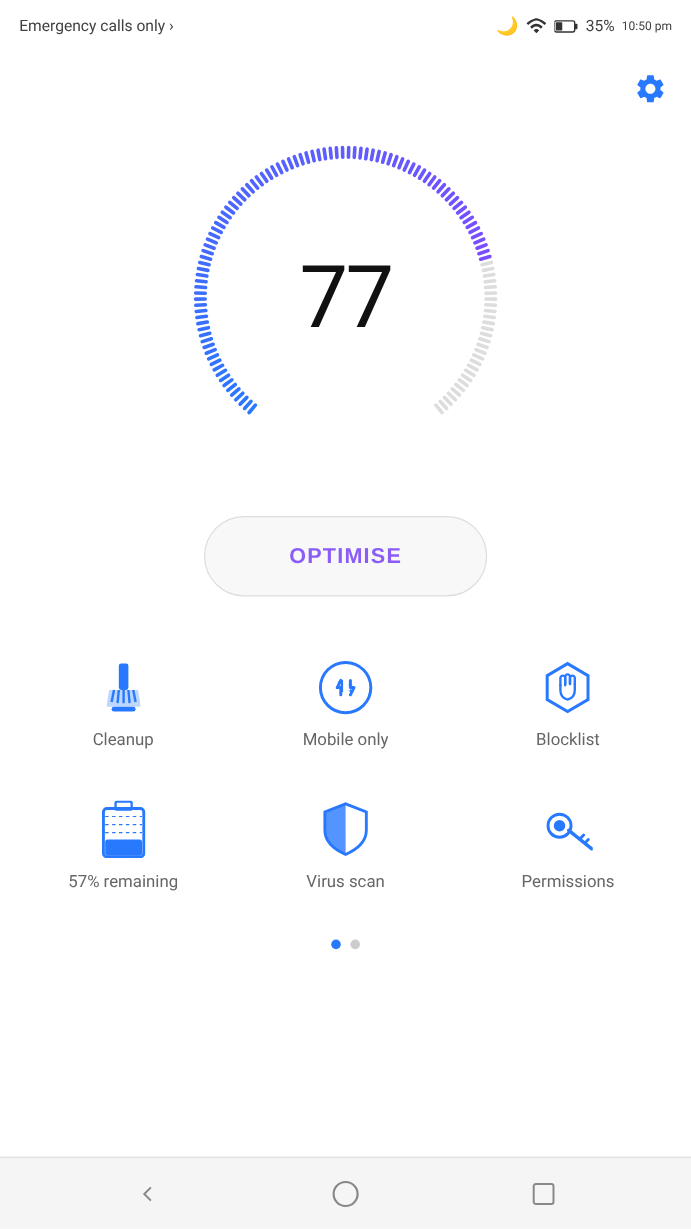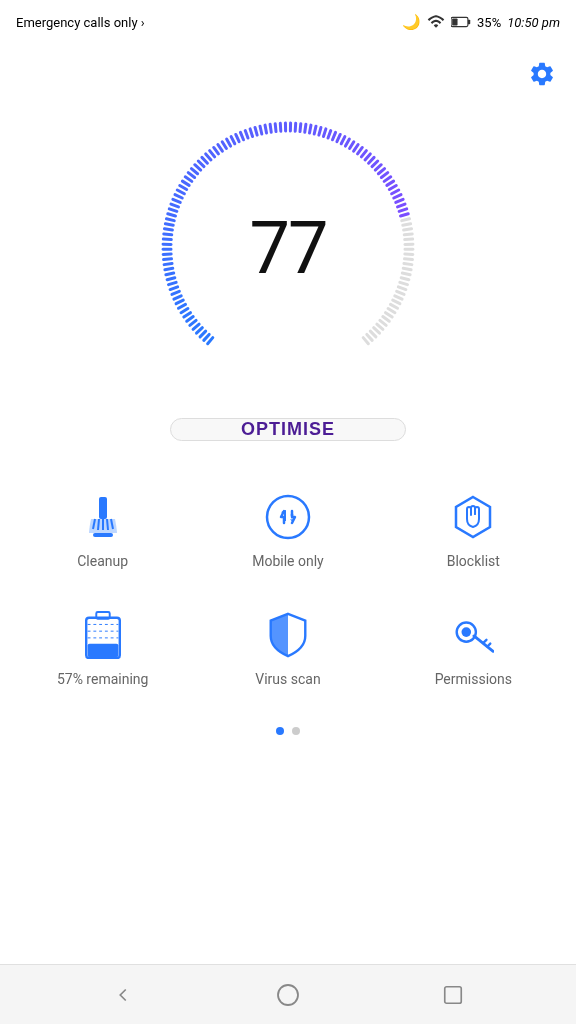--- a/index.html
+++ b/index.html
@@ -17,21 +17,21 @@
 
     
     .status-bar {
       display: flex;
       justify-content: space-between;
       align-items: center;
       padding: 8px 16px;
       background: #fff;
       height: 44px;
       font-size: 13px;
-      color: #000000;
+      color: #404040;
     }
     .status-left { font-size: 13px; }
     .status-right {
       display: flex;
       align-items: center;
       gap: 6px;
       font-size: 13px;
     }
 
     
@@ -71,26 +71,26 @@
       top: 50%; left: 50%;
       transform: translate(-50%, -50%);
       font-size: 72px;
       font-weight: normal;
       color: #111;
       letter-spacing: -2px;
     }
 
     
     .optimise-btn {
-      margin-top: 30px;
-      padding: 0 70px;
+      margin-top: 42px;
+      padding: 22px 70px;
       border: 1.5px solid #ddd;
       border-radius: 50px;
       background: #f8f8f8;
-      color: #4c1d95;
+      color: #8b5cf6;
       font-size: 18px;
       font-weight: 600;
       letter-spacing: 1px;
       cursor: pointer;
       outline: none;
     }
 
     
     .grid {
       display: grid;
@@ -172,21 +172,21 @@
       <path d="M9 13.5c.83-.83 1.83-1.5 3-1.5s2.17.67 3 1.5l-3 3-3-3z"></path>
     </svg>
 
     <svg width="20" height="12" viewBox="0 0 26 14" fill="#333">
       <rect x="0" y="1" width="22" height="12" rx="2" ry="2" fill="none" stroke="#333" stroke-width="1.5"></rect>
       <rect x="22" y="4" width="3" height="6" rx="1" fill="#333"></rect>
       <rect x="1.5" y="2.5" width="7" height="9" rx="1" fill="#333"></rect>
     </svg>
     <span style="font-size:13px;">35%</span>
 
-    <span style="font-size:13px;font-style:italic;">10:50 pm</span>
+    <span style="font-size:10px;">10:50 pm</span>
   </div>
 </div>
 
 <div class="main">
 
   <div class="settings-row">
     <div>
       <svg width="28" height="28" viewBox="0 0 24 24" fill="#2979ff">
         <path d="M19.14 12.94c.04-.3.06-.61.06-.94s-.02-.64-.07-.94l2.03-1.58c.18-.14.23-.41.12-.61l-1.92-3.32c-.12-.22-.37-.29-.59-.22l-2.39.96c-.5-.38-1.03-.7-1.62-.94l-.36-2.54c-.04-.24-.24-.41-.48-.41h-3.84c-.24 0-.43.17-.47.41l-.36 2.54c-.59.24-1.13.57-1.62.94l-2.39-.96c-.22-.08-.47 0-.59.22L2.74 8.87c-.12.21-.08.47.12.61l2.03 1.58c-.05.3-.09.63-.09.94s.02.64.07.94l-2.03 1.58c-.18.14-.23.41-.12.61l1.92 3.32c.12.22.37.29.59.22l2.39-.96c.5.38 1.03.7 1.62.94l.36 2.54c.05.24.24.41.48.41h3.84c.24 0 .44-.17.47-.41l.36-2.54c.59-.24 1.13-.56 1.62-.94l2.39.96c.22.08.47 0 .59-.22l1.92-3.32c.12-.22.07-.47-.12-.61l-2.01-1.58zM12 15.6c-1.98 0-3.6-1.62-3.6-3.6s1.62-3.6 3.6-3.6 3.6 1.62 3.6 3.6-1.62 3.6-3.6 3.6z"></path>
       </svg>

